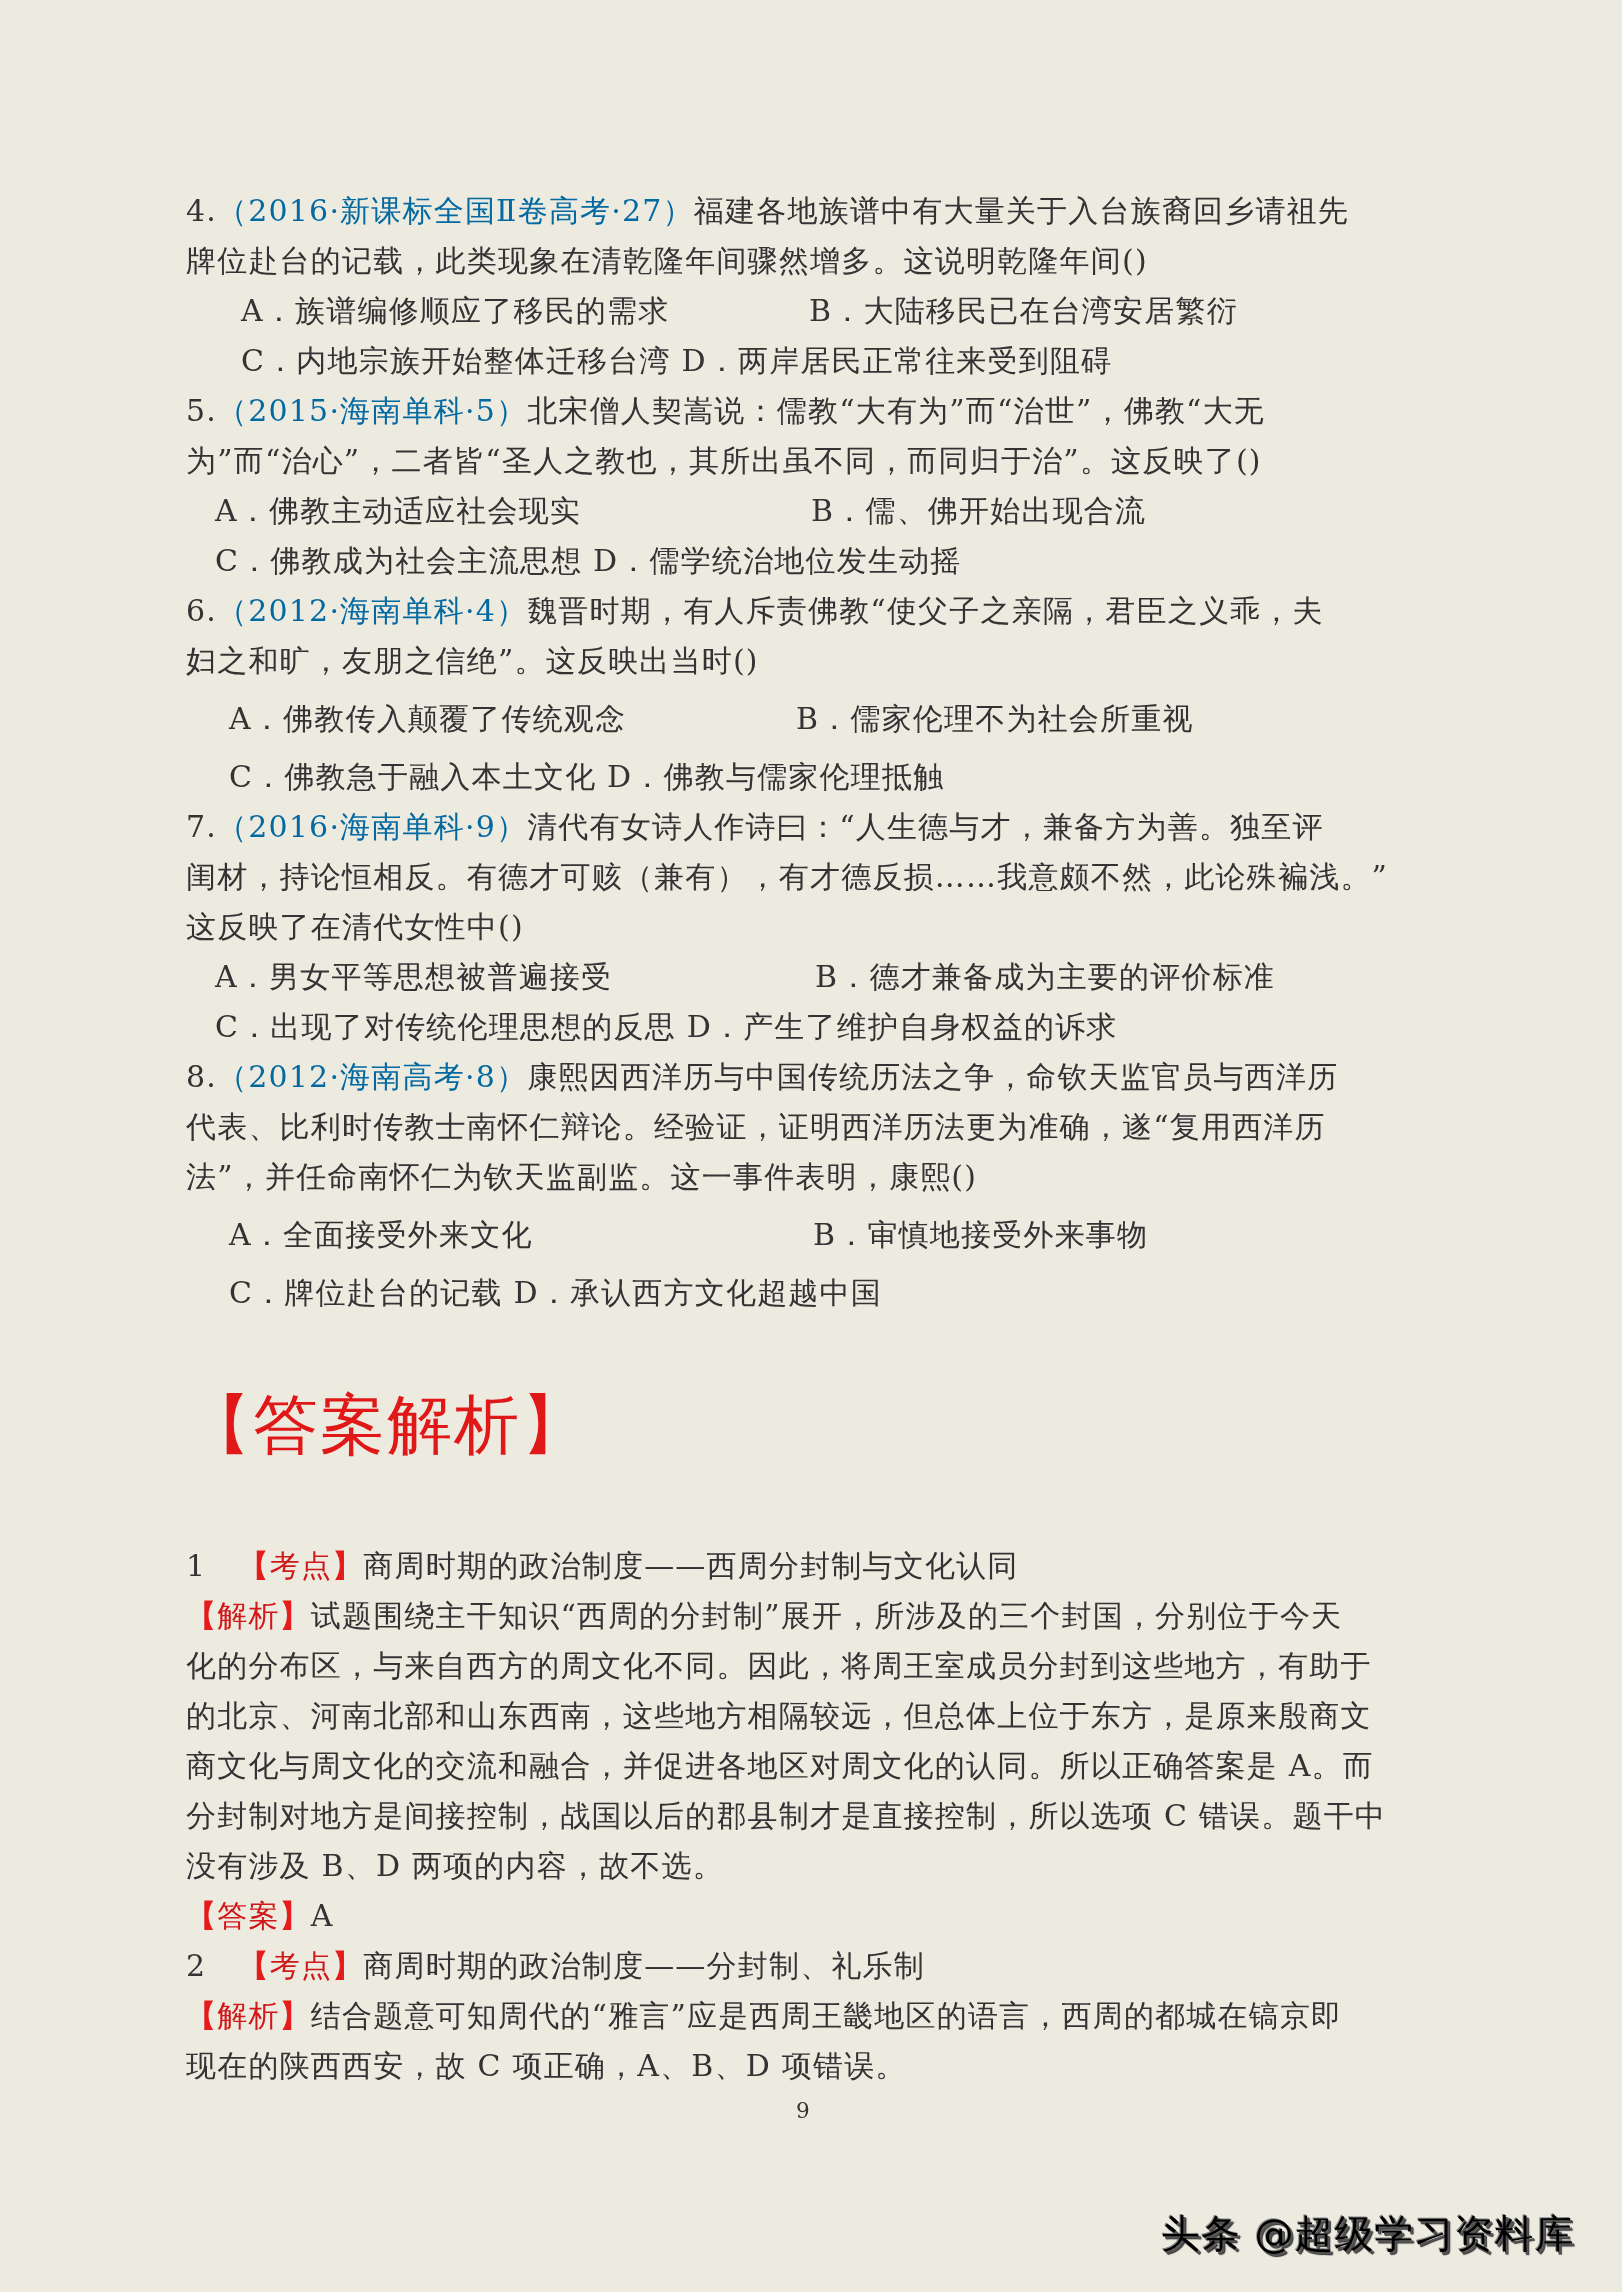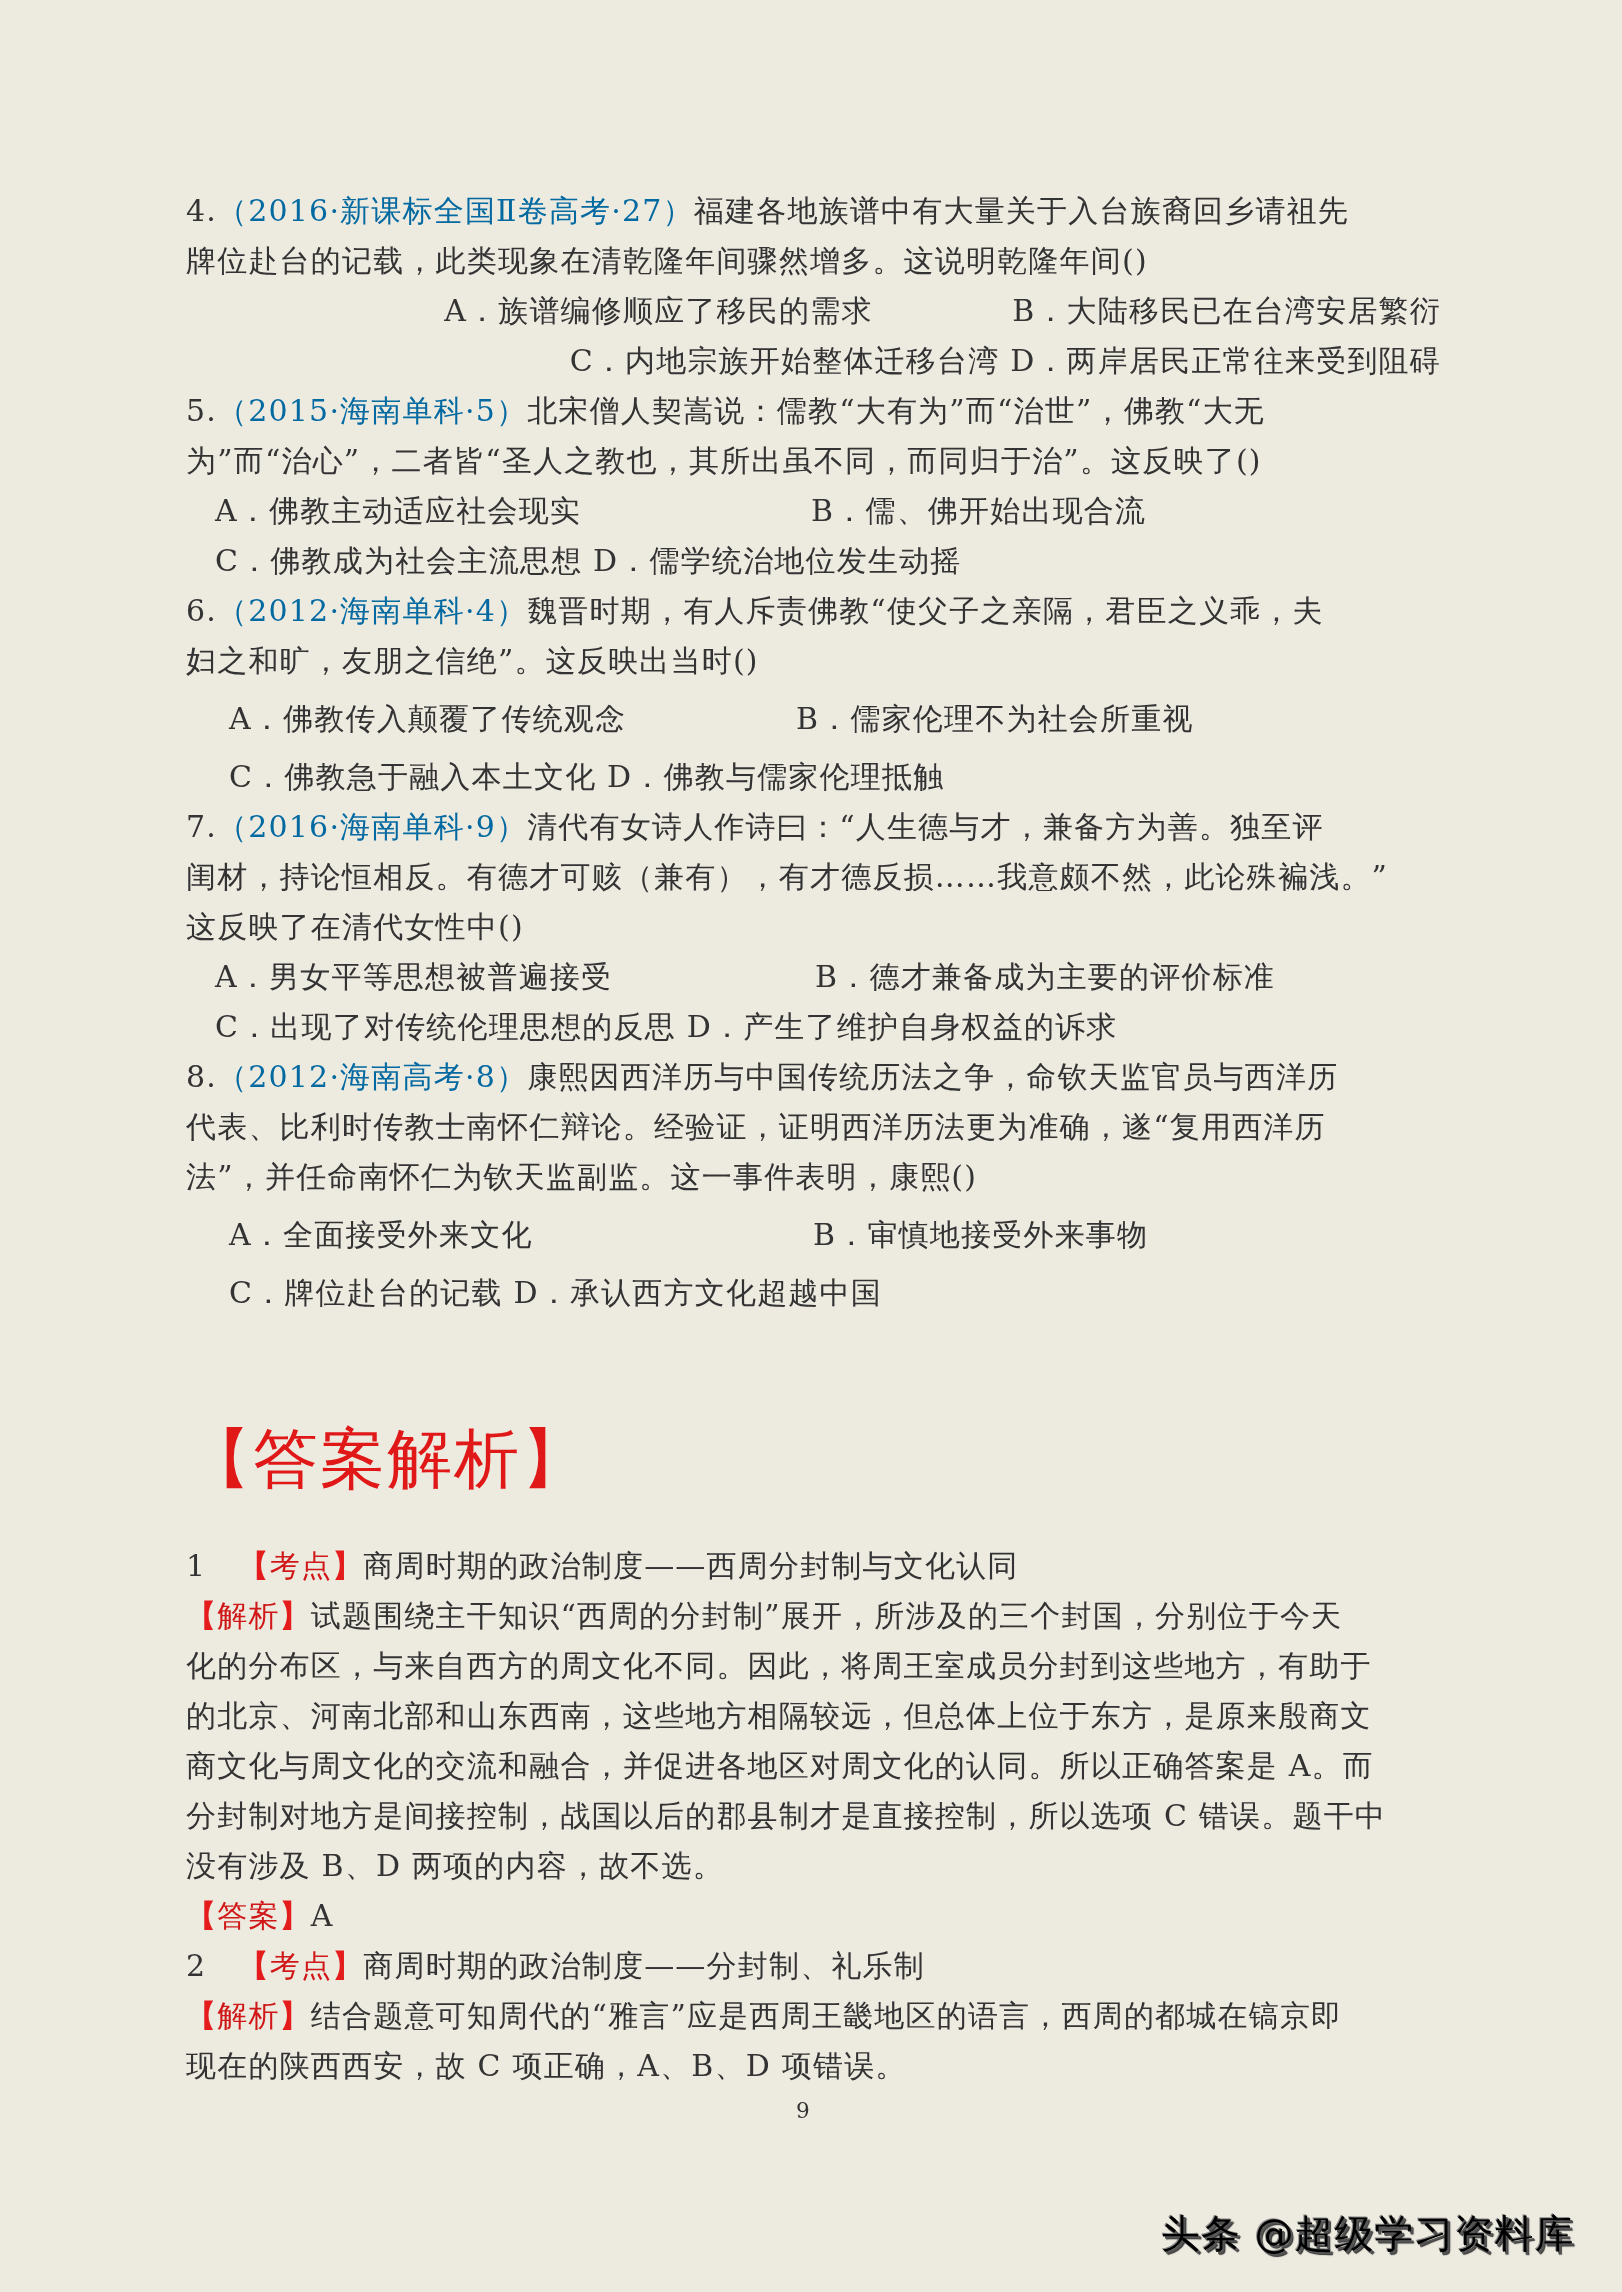--- a/index.html
+++ b/index.html
@@ -31,27 +31,27 @@
     .red { color: #0369a1; }
     .opts {
       display: flex;
       font-size: 30px;
       line-height: 50px;
       height: 50px;
       white-space: nowrap;
       letter-spacing: 1.2px;
     }
     .opt-a { width: 568px; }
-    .indent-1 { padding-left: 55px; justify-content: flex-end; }
+    .indent-1 { padding-left: 55px; }
     .indent-2 { padding-left: 29px; }
     .indent-3 { padding-left: 43px; margin-top: 8px; }
     .section-title {
       position: absolute;
       left: 186px;
-      top: 1415px;
+      top: 1381px;
       font-size: 65px;
       line-height: 88px;
       color: #e01818;
       letter-spacing: 2px;
       font-family: "DejaVu Sans", "Liberation Sans", sans-serif;
     }
     .answers {
       position: absolute;
       left: 186px;
       top: 1541px;

